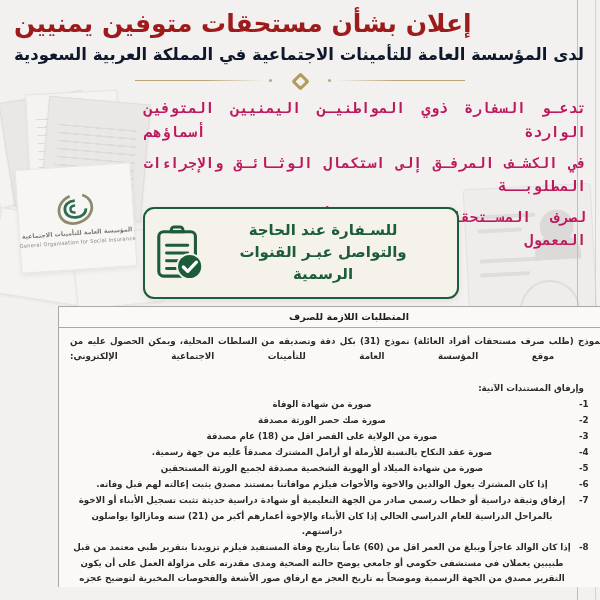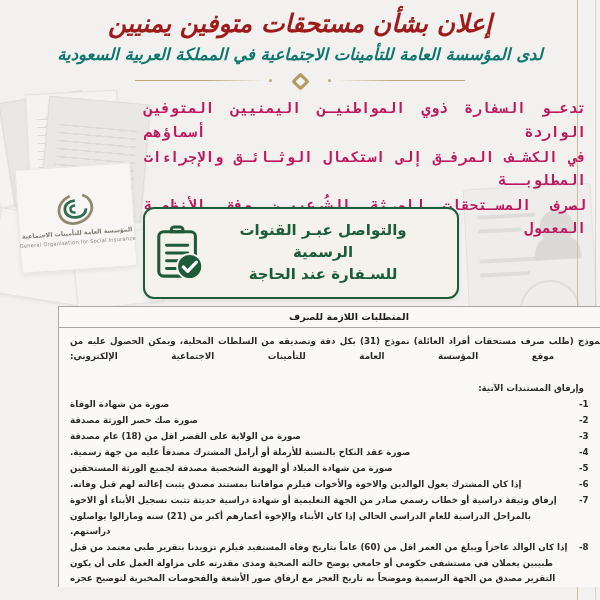--- a/index.html
+++ b/index.html
@@ -67,33 +67,32 @@
 
   
   .gold-rule{
     position:absolute; top:0; bottom:0;
     width:1px; background:#cdbe95;
   }
 
   
   .header{
     position:relative;
-    text-align:center;
+    text-align:left;
     padding:8px 14px 0 14px;
-    font-style:italic;
   }
   .title{
     color:#9e1b1b;
     font-size:25px;
     font-weight:bold;
     line-height:1.28;
     letter-spacing:-.2px;
   }
   .subtitle{
-    color:#0f766e;
+    color:#0f172a;
     font-size:16.5px;
     font-weight:bold;
     line-height:1.35;
     margin-top:4px;
   }
 
   .divider{
     position:relative;
     margin:8px auto 0 auto;
     width:330px; height:14px;
@@ -132,21 +131,21 @@
     padding-left:130px;
     text-align:justify;
     text-align-last:justify;
     direction:rtl;
     color:#be185d;
     font-size:14.6px;
     font-weight:bold;
     line-height:1.62;
     font-family:Liberation Mono, monospace;
   }
-  .intro p + p{ margin-top:1px; }
+  .intro p + p{ margin-top:7px; }
 
   
   .logo-card{
     position:absolute;
     left:18px; top:166px;
     width:116px; height:104px;
     background:#f7f6f4;
     border:1px solid #e6e5e3;
     box-shadow:0 2px 5px rgba(0,0,0,.07);
     transform:rotate(-4deg);
@@ -234,21 +233,21 @@
     padding-right:36px;
     margin-bottom:.5px;
   }
   .doc-item .num{
     flex:0 0 auto;
     width:13px;
     text-align:left;
     direction:ltr;
     unicode-bidi:plaintext;
   }
-  .doc-item .txt{ flex:1; text-align:left; }
+  .doc-item .txt{ flex:1; text-align:center; }
 </style>
 </head>
 <body>
 
 <div id="poster">
 
   <div class="bg-layer">
 
     <div class="sheet light" style="left:-14px; top:104px; width:78px; height:96px; transform:rotate(-16deg);"></div>
     <div class="sheet" style="left:6px; top:96px; width:84px; height:104px; transform:rotate(-9deg);"></div>
@@ -294,22 +293,22 @@
       <path d="M30 4 C16 4 6 13 6 24 C6 35 16 44 30 44 C44 44 54 35 54 24 C54 13 44 4 30 4 Z" fill="none" stroke="#8f8a6d" stroke-width="4" stroke-dasharray="120 40" transform="rotate(-20 30 24)"></path>
       <path d="M30 12 C21 12 15 17 15 24 C15 31 21 36 30 36 C39 36 45 31 45 24" fill="none" stroke="#2f6b4f" stroke-width="4"></path>
       <path d="M30 19 C26 19 23 21 23 24 C23 27 26 29 30 29" fill="none" stroke="#2f6b4f" stroke-width="3.5"></path>
     </svg>
     <div class="logo-ar">المؤسسة العامة للتأمينات الاجتماعية</div>
     <div class="logo-en">General Organisation for Social Insurance</div>
   </div>
 
   <div class="callout">
     <div class="callout-text">
+      <div>للسـفارة عند الحاجة</div>
       <div>والتواصل عبـر القنوات الرسمية</div>
-      <div>للسـفارة عند الحاجة</div>
     </div>
 
     <svg class="callout-icon" viewBox="0 0 56 60">
       <rect x="6" y="8" width="38" height="46" rx="5" fill="none" stroke="#1d5c3a" stroke-width="3.2"></rect>
       <path d="M19 8 V6 a3 3 0 0 1 3-3 h6 a3 3 0 0 1 3 3 v2 z" fill="none" stroke="#1d5c3a" stroke-width="3.2"></path>
       <line x1="14" y1="22" x2="36" y2="22" stroke="#1d5c3a" stroke-width="3" stroke-linecap="round"></line>
       <line x1="14" y1="30" x2="36" y2="30" stroke="#1d5c3a" stroke-width="3" stroke-linecap="round"></line>
       <line x1="14" y1="38" x2="28" y2="38" stroke="#1d5c3a" stroke-width="3" stroke-linecap="round"></line>
       <line x1="14" y1="46" x2="24" y2="46" stroke="#1d5c3a" stroke-width="3" stroke-linecap="round"></line>
       <circle cx="38" cy="44" r="14" fill="#f4f2ea"></circle>

